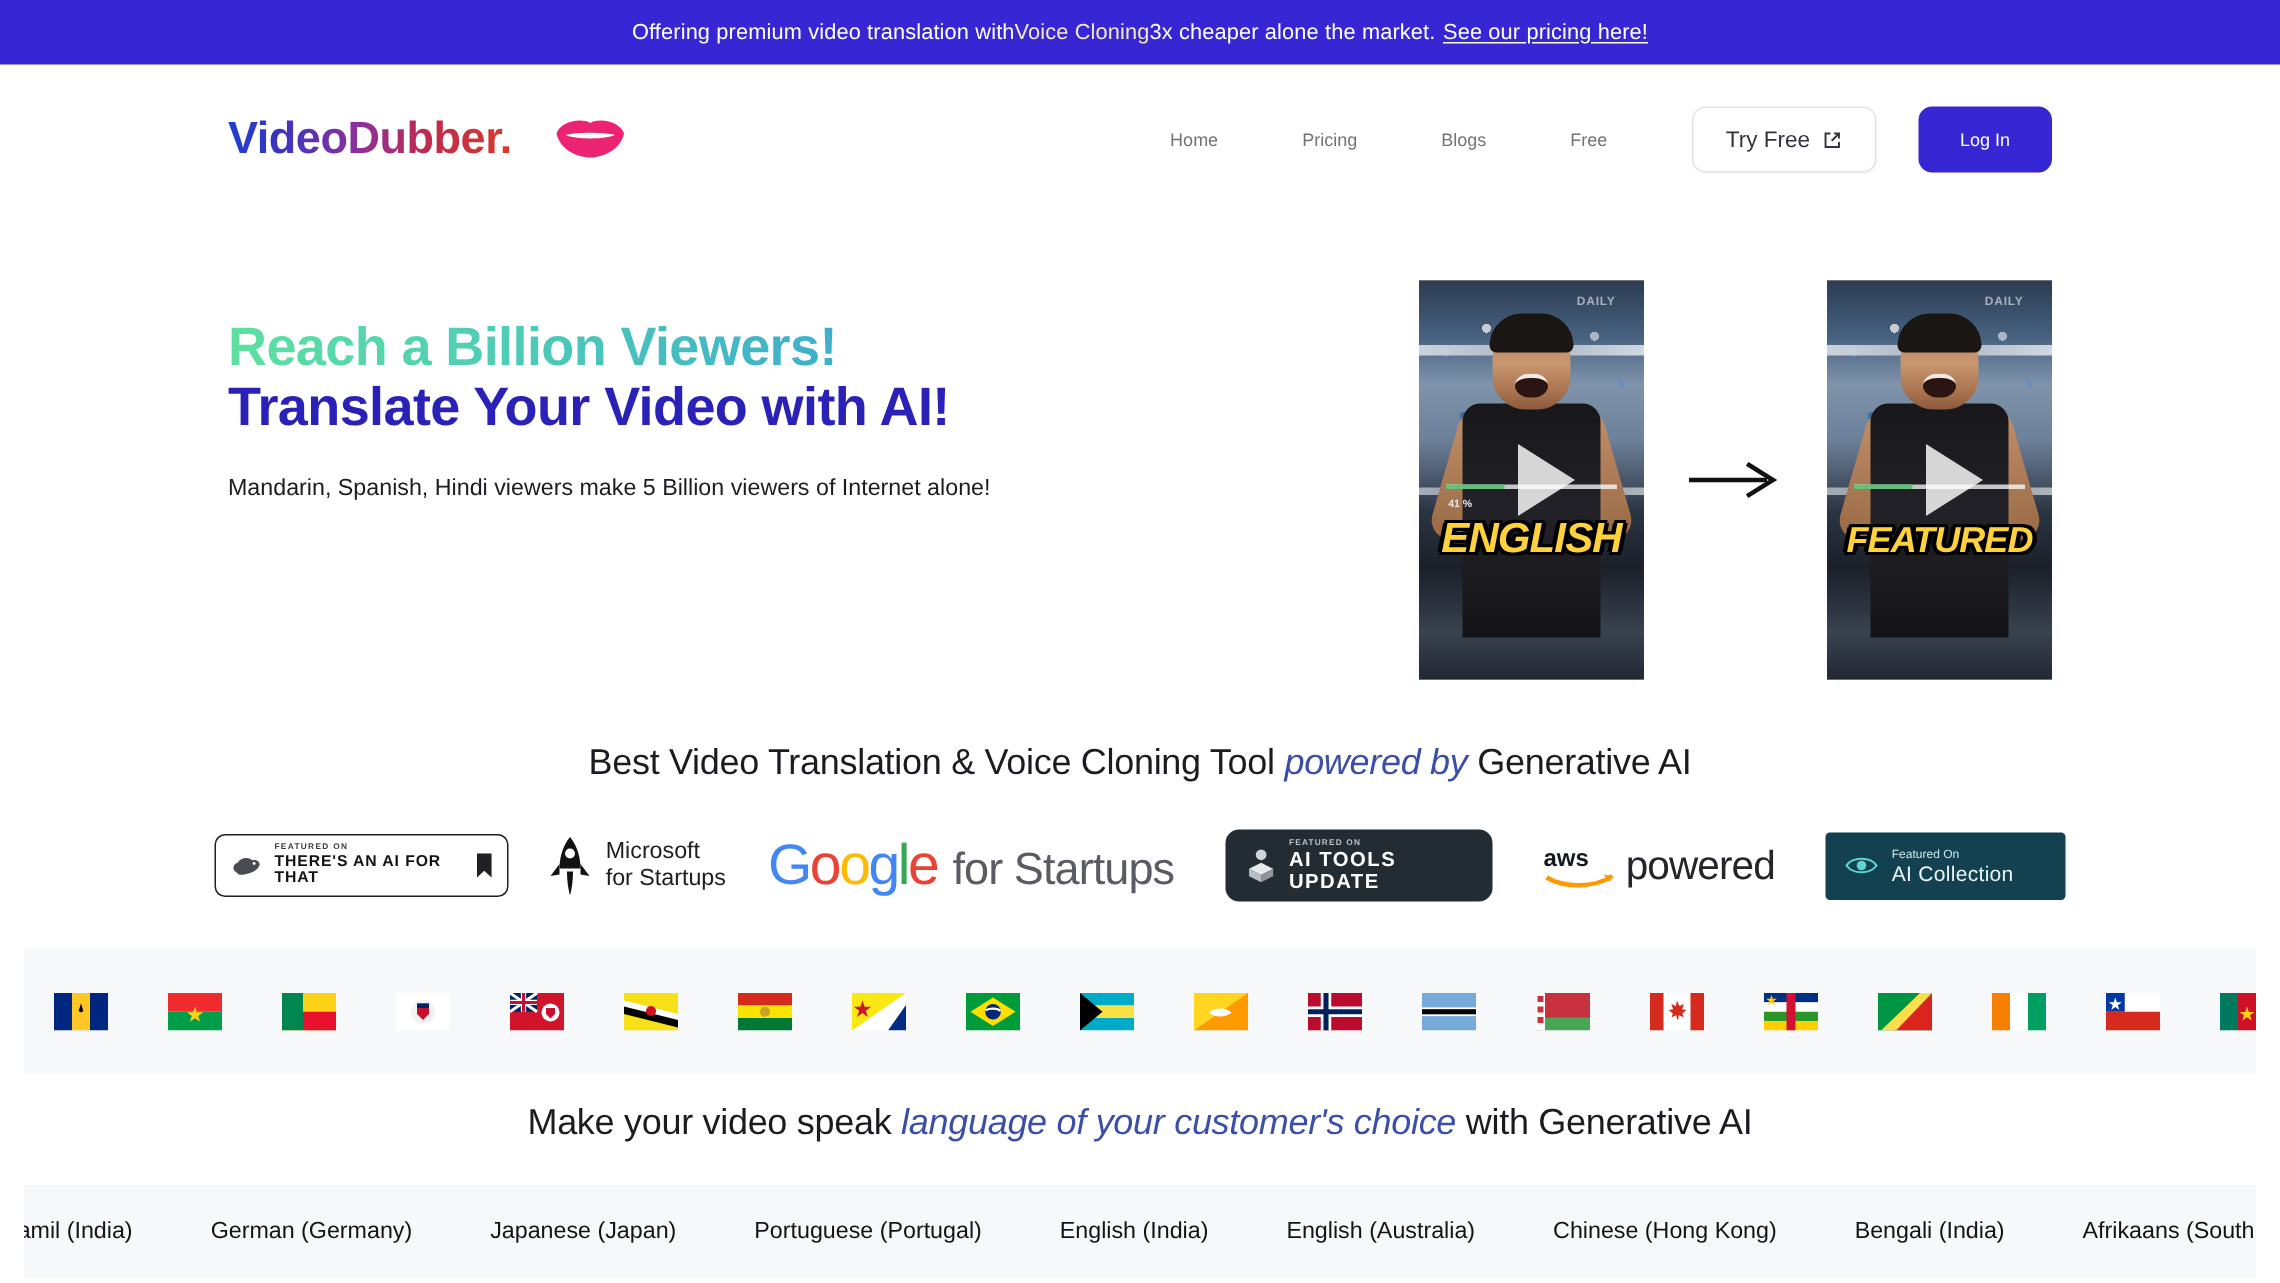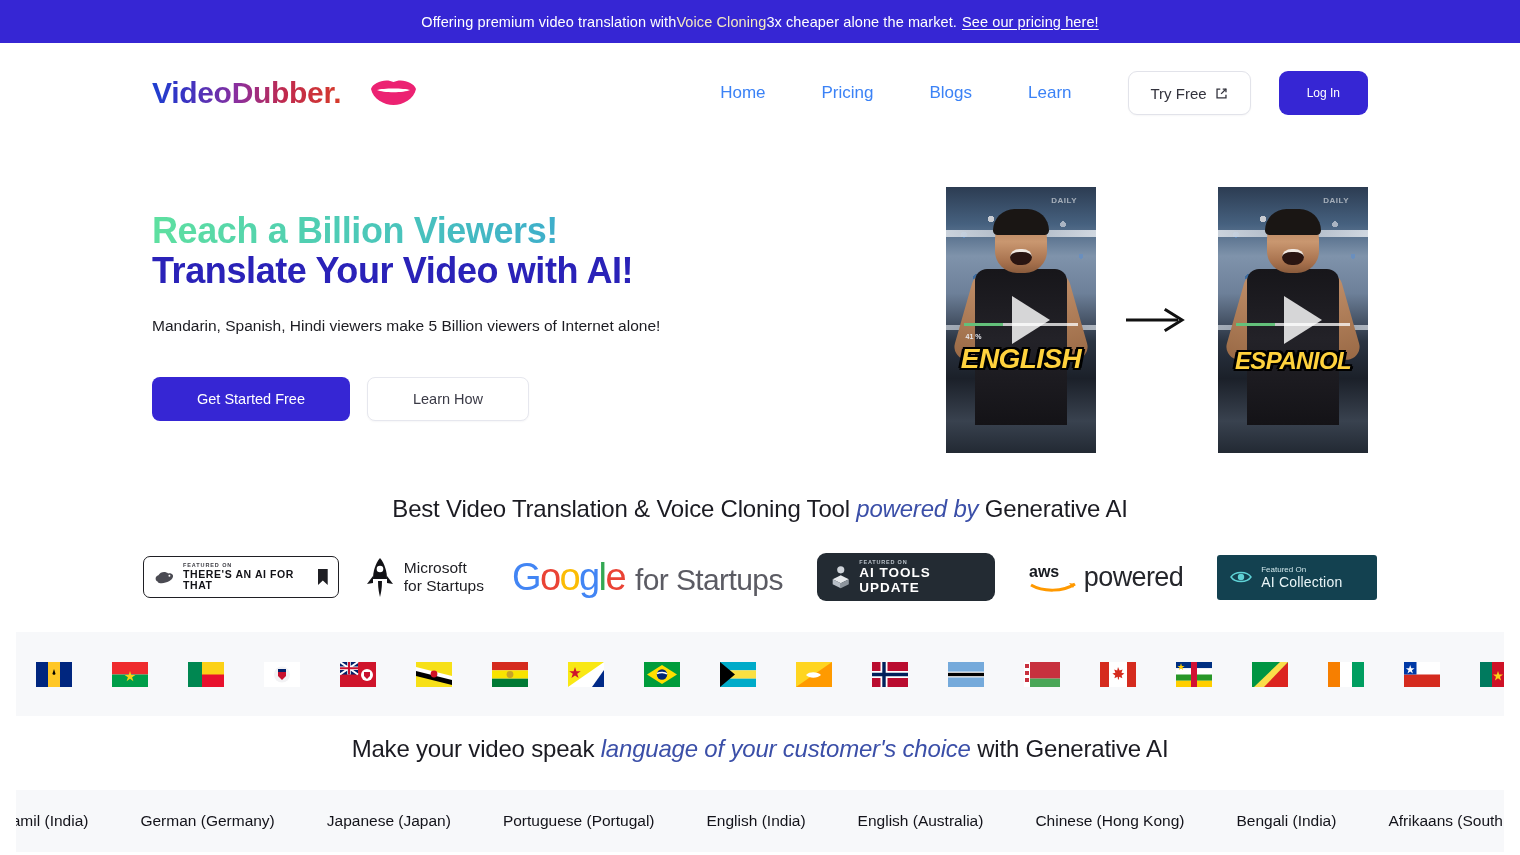--- a/index.html
+++ b/index.html
@@ -34,21 +34,21 @@
   .logo-text {
     font-size: 30px; font-weight: bold; letter-spacing: -.3px;
     background: linear-gradient(90deg,#1e3fd0 0%,#3a34c2 18%,#8b2f9e 45%,#c02a4e 70%,#d63a2a 100%);
     -webkit-background-clip: text; background-clip: text;
     -webkit-text-fill-color: transparent; color: transparent;
   }
   .lips { width: 47px; height: 26px; display:block; }
 
   .nav { margin-left: auto; display: flex; align-items: center; gap: 0; }
   .nav-link {
-    color: #3b82f6; font-size: 17px; padding: 8px 28px; text-decoration: none;
+    color: #737373; font-size: 12px; padding: 8px 28px; text-decoration: none;
     cursor: pointer; white-space: nowrap;
   }
   .btn-tryfree {
     margin-left: 28px;
     display: inline-flex; align-items: center; gap: 8px;
     height: 44px; padding: 0 22px;
     border: 1px solid #e2e3ea; border-radius: 9px;
     background: #fff; color: #33333d; font-size: 15px; cursor: pointer;
     box-shadow: 0 1px 2px rgba(16,24,40,.04);
   }
@@ -271,21 +271,21 @@
       <svg class="lips" viewBox="0 0 47 26">
         <path d="M23.5 2 C31 -2, 44 2, 46 9 C44 19, 33 25, 23.5 25 C14 25, 3 19, 1 9 C3 2, 16 -2, 23.5 2 Z" fill="#ec2272"></path>
         <path d="M7 10 C13 8, 34 8, 40 10 C34 13, 13 13, 7 10 Z" fill="#ffffff"></path>
       </svg>
     </div>
 
     <div class="nav">
       <a class="nav-link" href="#">Home</a>
       <a class="nav-link" href="#">Pricing</a>
       <a class="nav-link" href="#">Blogs</a>
-      <a class="nav-link" href="#">Learn</a>
+      <a class="nav-link" href="#">Free</a>
 
       <button class="btn-tryfree">
         <span>Try Free</span>
         <svg class="ext-icon" viewBox="0 0 16 16" fill="none" stroke="#33333d" stroke-width="1.6">
           <path d="M6.5 2.5H2.5v11h11v-4"></path>
           <path d="M9.5 2.5h4v4"></path>
           <path d="M13.5 2.5L7.5 8.5"></path>
         </svg>
       </button>
 
@@ -293,24 +293,20 @@
     </div>
   </div>
 
   <div class="hero">
     <div class="hero-left">
       <h1>
         <span class="h1-line1">Reach a Billion Viewers!</span>
         <span class="h1-line2">Translate Your Video with AI!</span>
       </h1>
       <p class="hero-sub">Mandarin, Spanish, Hindi viewers make 5 Billion viewers of Internet alone!</p>
-      <div class="hero-ctas">
-        <button class="btn-primary">Get Started Free</button>
-        <button class="btn-secondary">Learn How</button>
-      </div>
     </div>
 
     <div class="hero-right">
 
       <div class="thumb">
         <div class="crowd"></div>
         <div class="stand-rail"></div>
         <div class="stand-rail2"></div>
         <div class="watermark">DAILY</div>
         <div class="person">
@@ -346,21 +342,21 @@
           <div class="arm-r"></div>
           <div class="torso"></div>
           <div class="head"></div>
           <div class="hair"></div>
           <div class="mouth"></div>
         </div>
         <div class="prog">
             <i></i>
           </div>
         <div class="play-tri"></div>
-        <div class="cap small">ESPANIOL</div>
+        <div class="cap small">FEATURED</div>
       </div>
     </div>
   </div>
 
   <div class="tagline">
     <span>Best Video Translation &amp; Voice Cloning Tool </span><em>powered by</em><span> Generative AI</span>
   </div>
 
   <div class="press">
 

